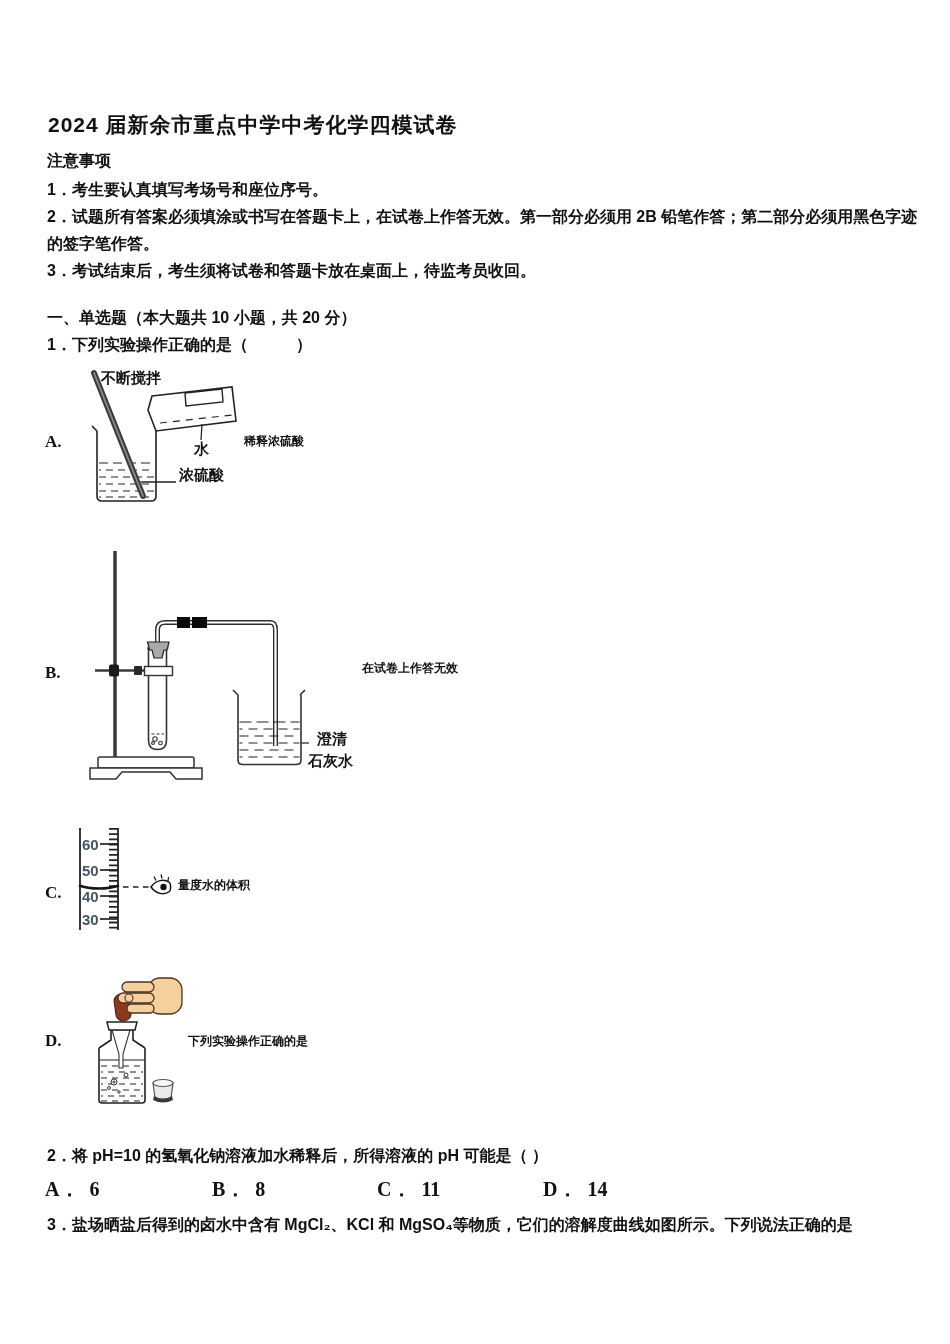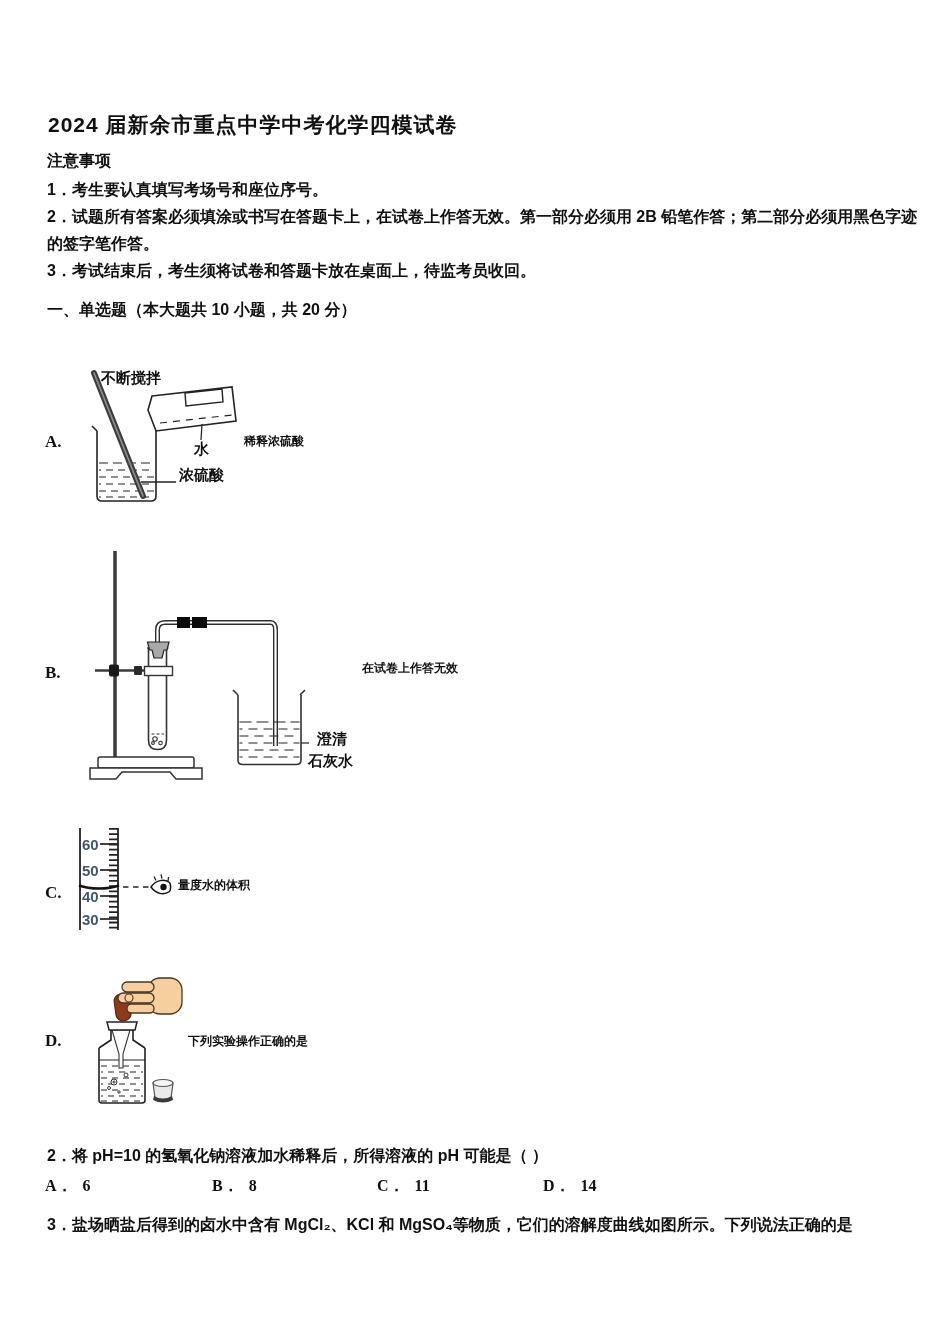--- a/index.html
+++ b/index.html
@@ -13,38 +13,39 @@
   }
   .tline{position:absolute;font-size:16px;font-weight:600;line-height:27px;white-space:nowrap;}
   .twrap{position:absolute;font-size:16px;font-weight:600;line-height:27px;}
   .opt-letter{
     position:absolute;left:45px;font-family:"Liberation Serif","DejaVu Serif",serif;
     font-size:17px;font-weight:700;
   }
   .lbl{position:absolute;font-size:15px;font-weight:600;white-space:nowrap;z-index:5;text-align:right;}
   .cap{position:absolute;font-size:12px;font-weight:700;white-space:nowrap;z-index:5;}
   .q2opt{position:absolute;top:1176px;font-family:"Liberation Serif","DejaVu Serif",serif;
-    font-size:16px;font-weight:700;white-space:nowrap;}
+    font-size:20px;font-weight:700;white-space:nowrap;}
   .q2opt .val{margin-left:10px;}
   svg{position:absolute;}
   svg text{font-family:"Liberation Sans","DejaVu Sans",sans-serif;}
 </style>
 </head>
 <body>
 
 <div class="page">
 
   <h1 class="title">2024 届新余市重点中学中考化学四模试卷</h1>
 
   <div class="tline" style="left:47px;top:147px">注意事项</div>
   <div class="tline" style="left:47px;top:176px">1．考生要认真填写考场号和座位序号。</div>
   <div class="twrap" style="left:47px;top:203px;width:872px">2．试题所有答案必须填涂或书写在答题卡上，在试卷上作答无效。第一部分必须用 2B 铅笔作答；第二部分必须用黑色字迹的签字笔作答。</div>
   <div class="tline" style="left:47px;top:257px">3．考试结束后，考生须将试卷和答题卡放在桌面上，待监考员收回。</div>
 
-  <div class="tline" style="left:47px;top:296px">一、单选题（本大题共 10 小题，共 20 分）</div>
+  <div class="tline" style="left:47px;top:304px">一、单选题（本大题共 10 小题，共 20 分）</div>
+  <div class="tline" style="left:47px;top:331px">1．下列实验操作正确的是（　　　）</div>
 
   <div class="opt-letter" style="top:432px">A.</div>
 
   <svg style="left:88px;top:365px" width="215" height="150" viewBox="0 0 215 150">
 
     <g stroke="#222" fill="none" stroke-width="1.6">
       <path d="M4,61 L9,66 M73,61 L68,66"></path>
       <path d="M9,66 V131 Q9,136 14,136 H63 Q68,136 68,131 V66"></path>
     </g>
 

